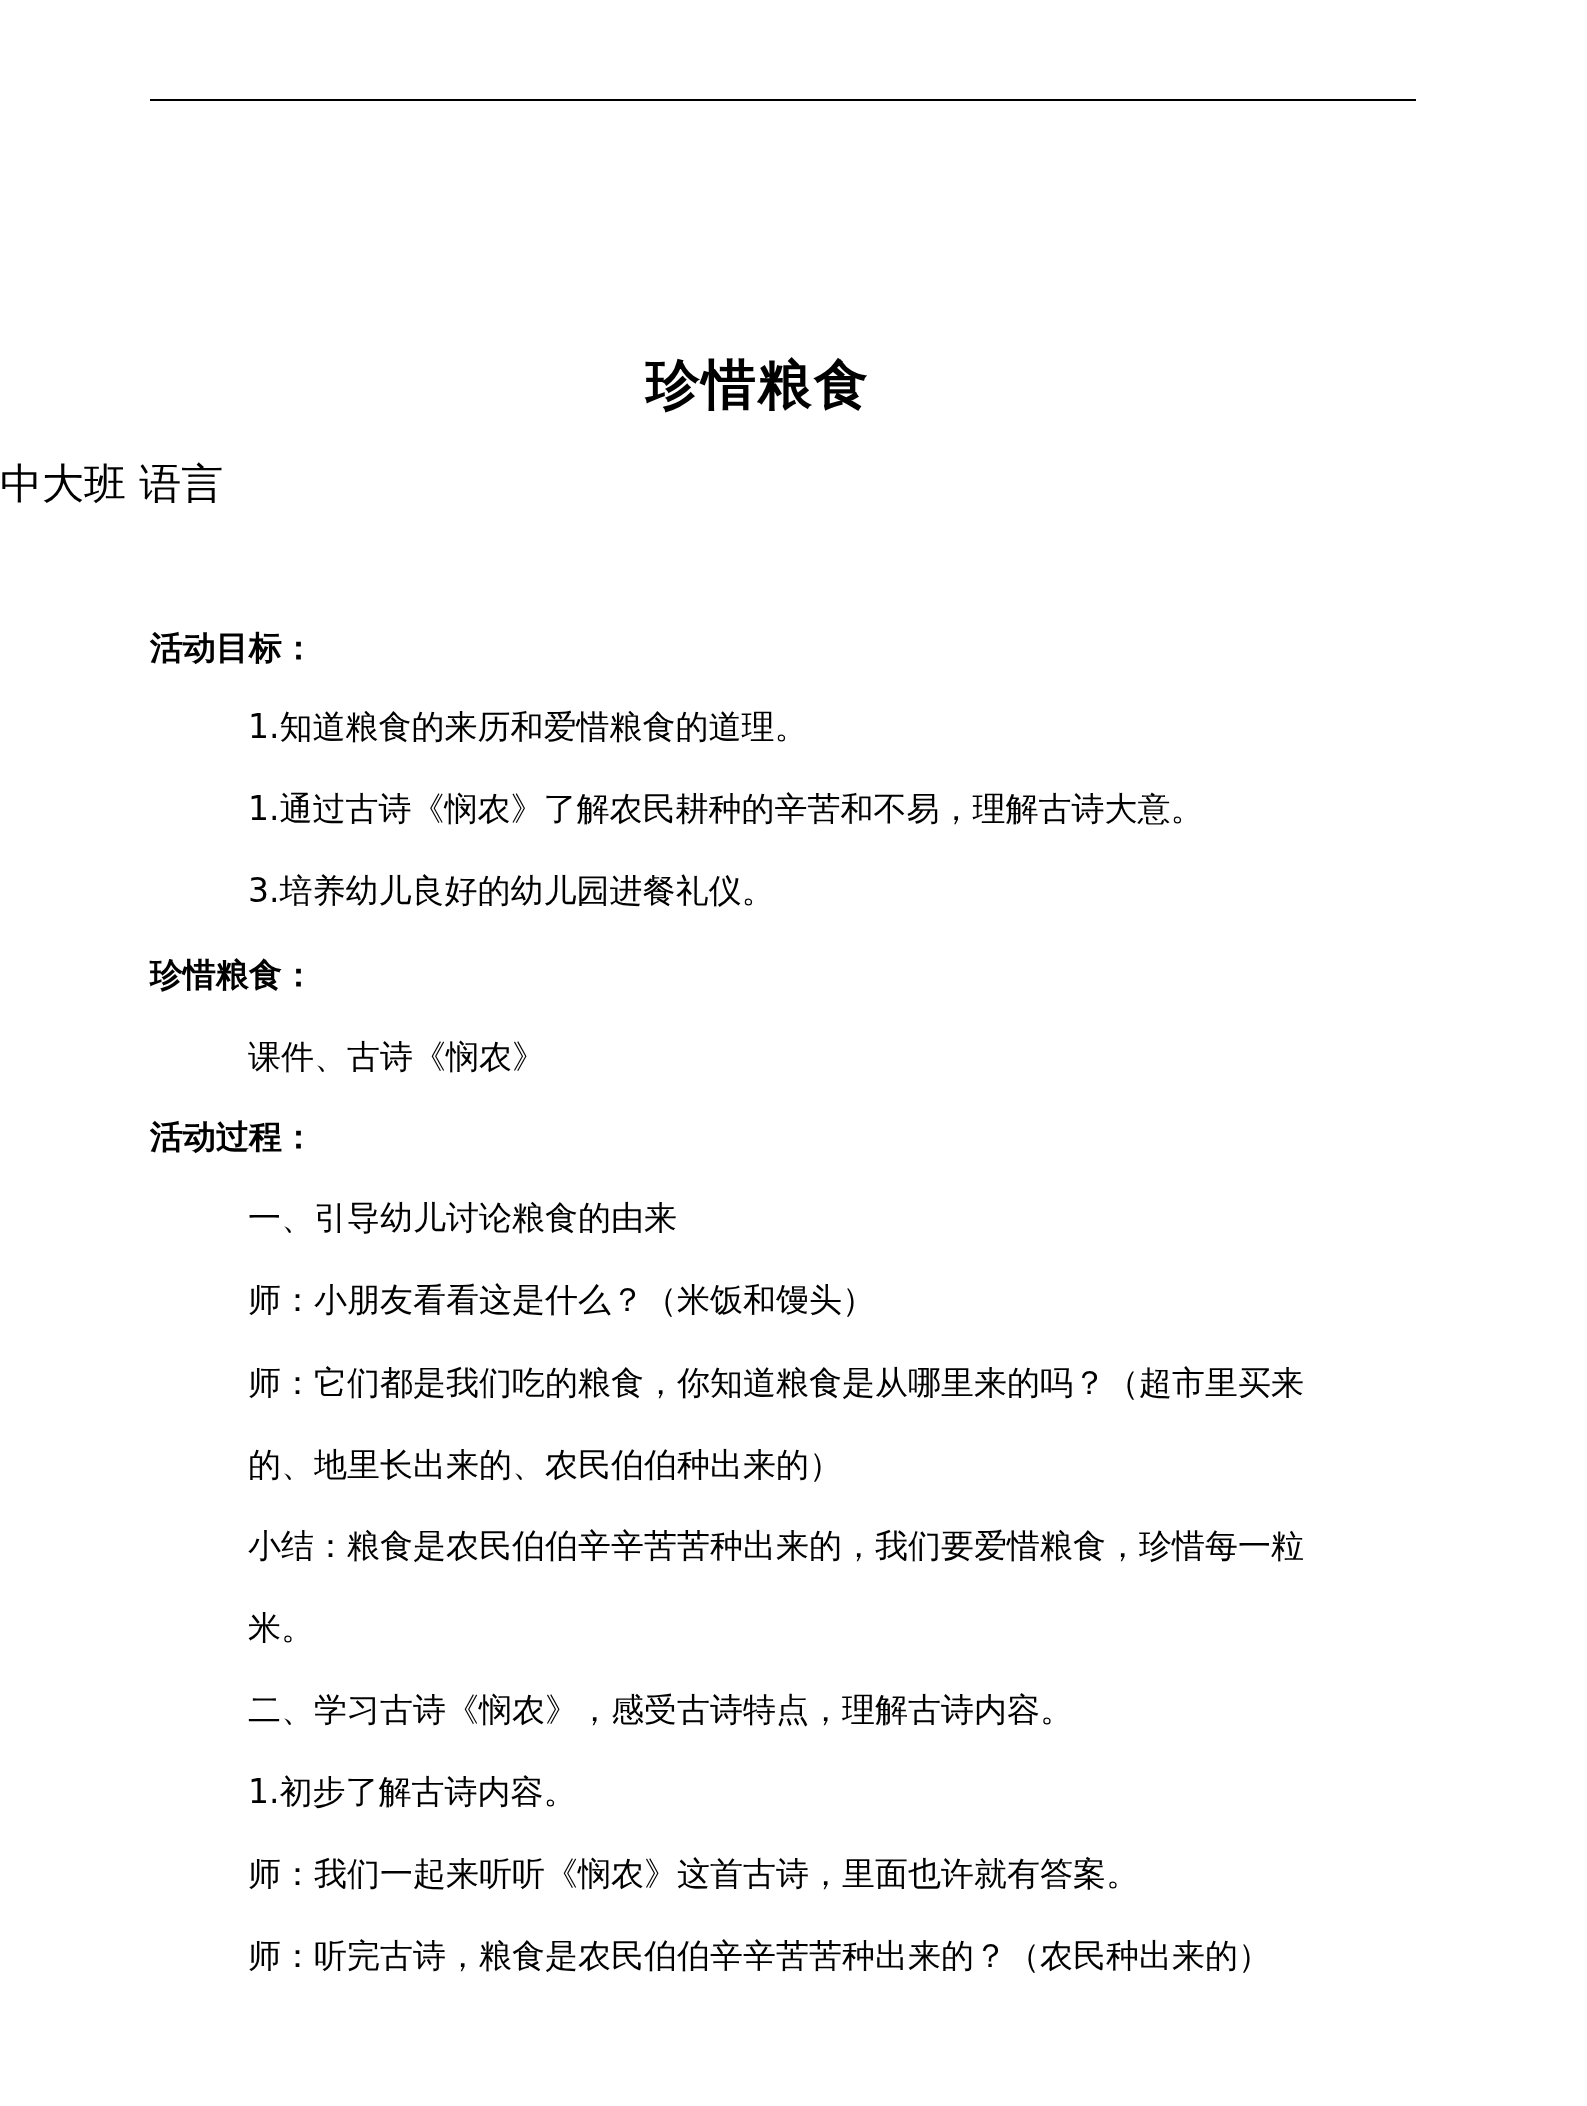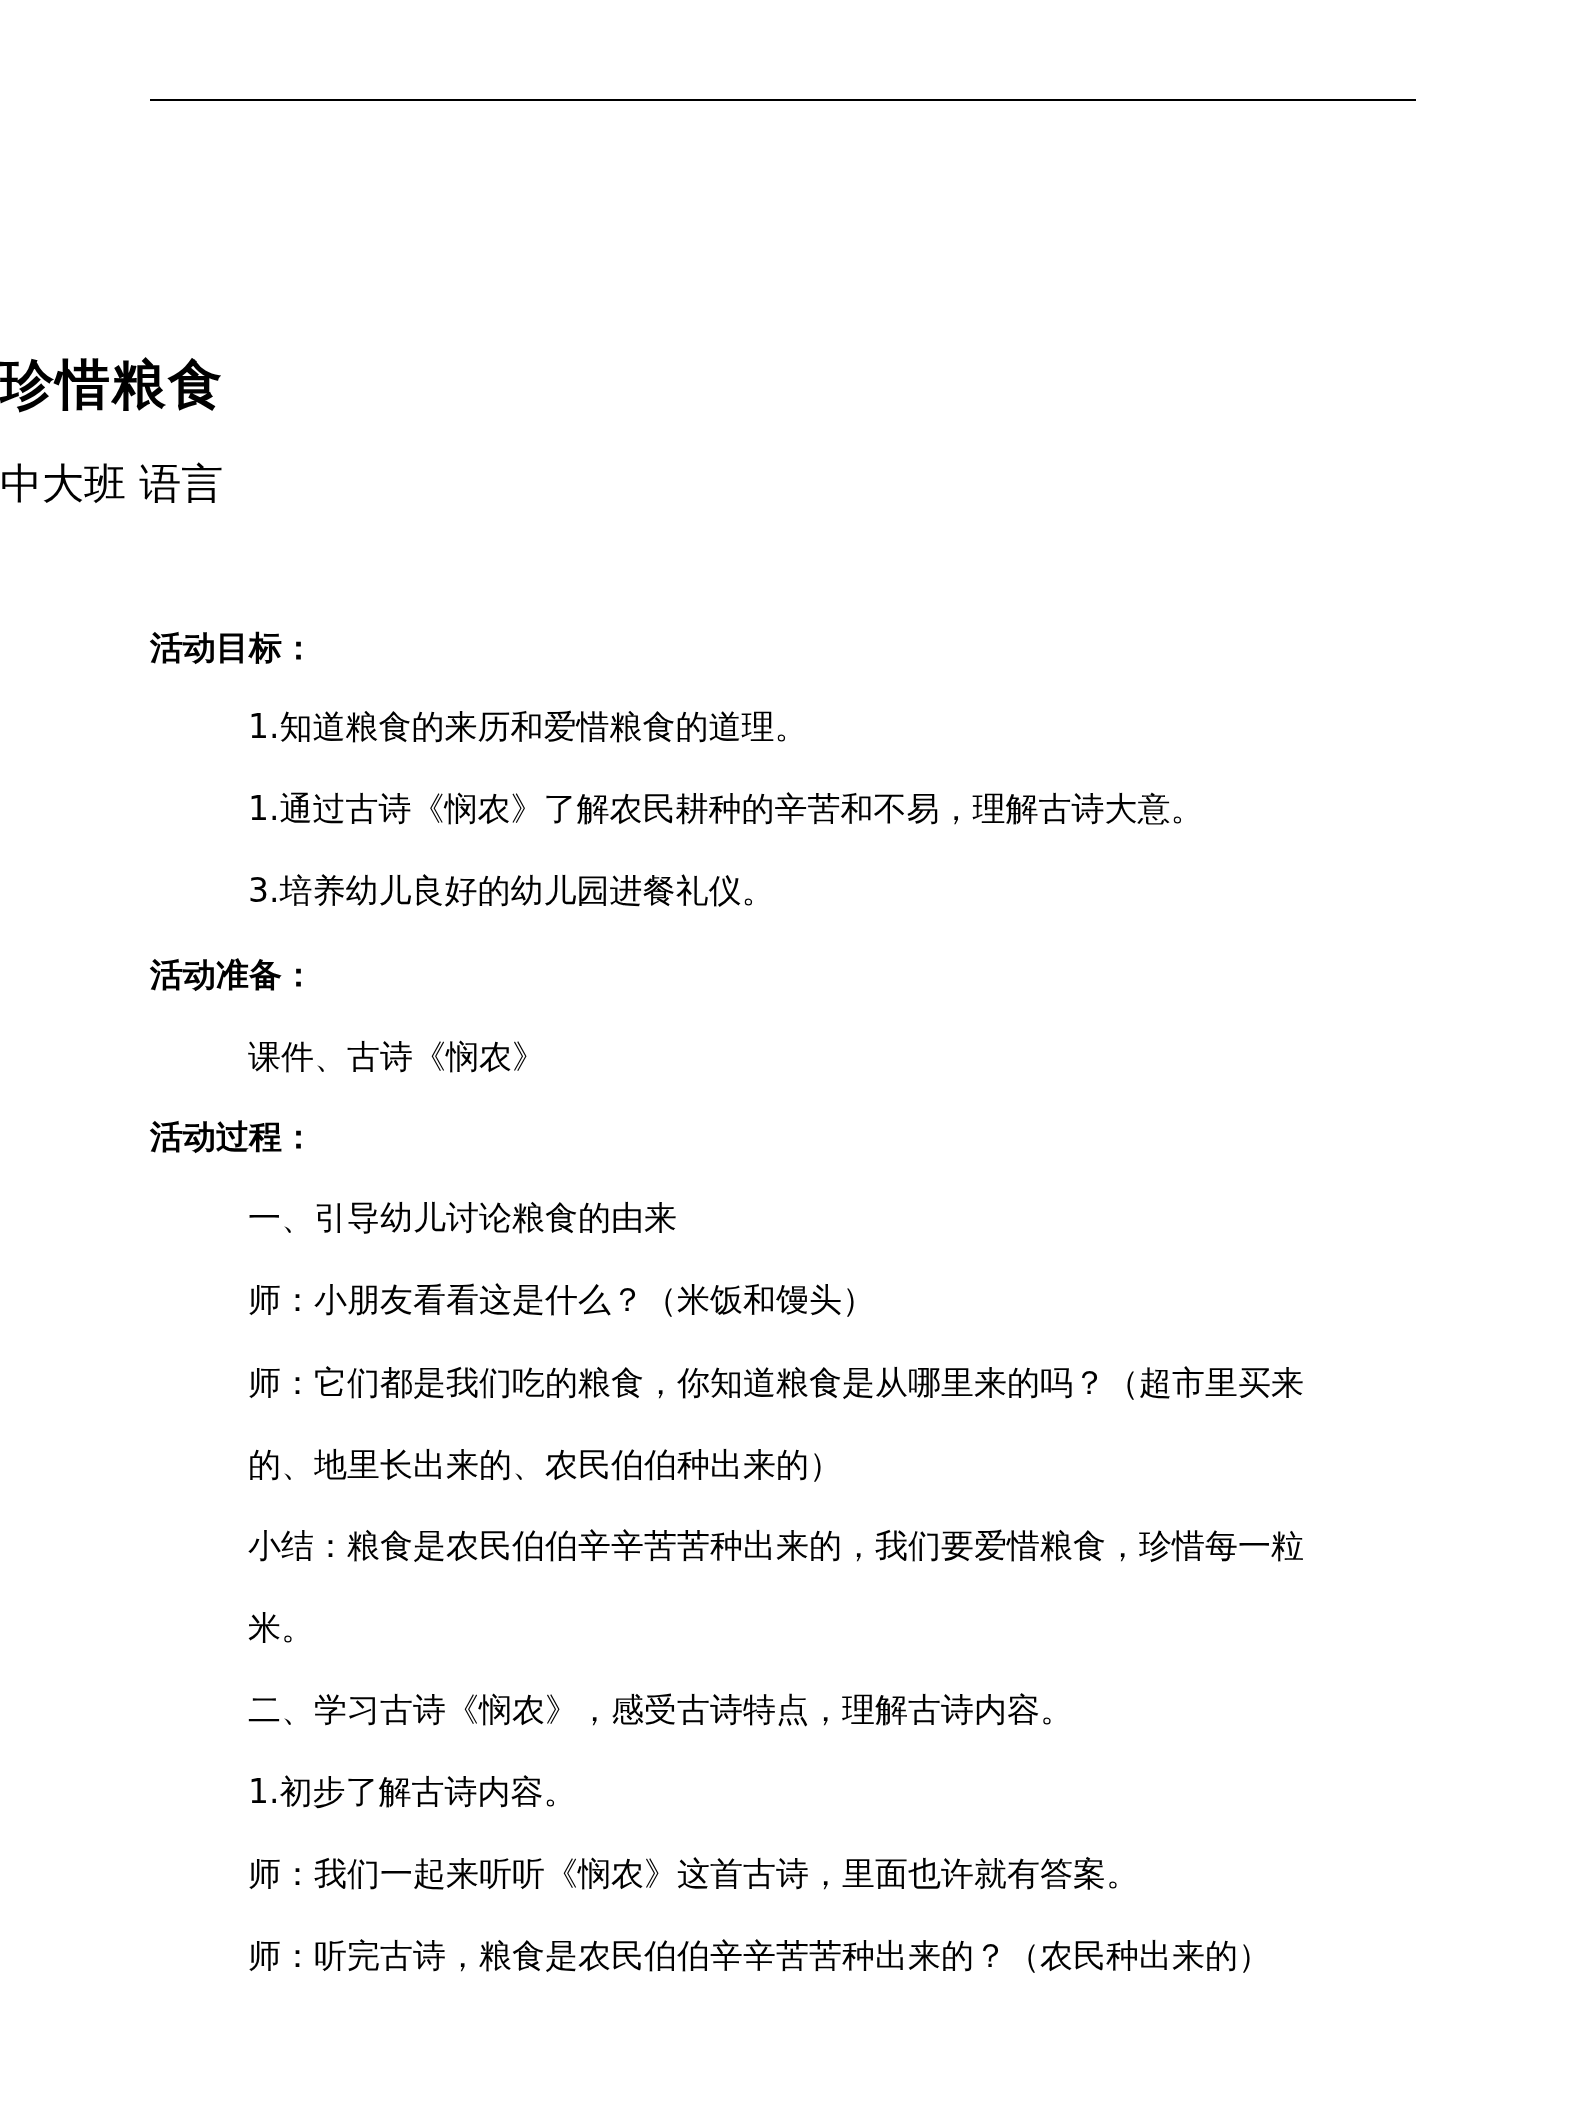--- a/index.html
+++ b/index.html
@@ -1,40 +1,40 @@
 <!DOCTYPE html>
 <html><head>
 <meta charset="utf-8">
 <style>
   html, body { margin: 0; padding: 0; background: #ffffff; }
   body { width: 1587px; height: 2106px; position: relative; overflow: hidden;
          font-family: "DejaVu Sans", "Liberation Sans", sans-serif; color: #000; }
   .rule { position: absolute; left: 150px; top: 99px; width: 1266px; height: 0; border-top: 2px solid #000; }
-  .title { position: absolute; left: 0; width: 1516px; top: 352px; text-align: left;
+  .title { position: absolute; left: 0; width: 1516px; top: 352px; text-align: center;
            font-size: 54px; font-weight: bold; line-height: 66px; letter-spacing: 2px; }
   .subtitle { position: absolute; left: 0; width: 1587px; top: 458px; text-align: left;
               font-size: 42px; line-height: 52px; }
   .line { position: absolute; font-size: 33px; line-height: 44px; white-space: nowrap; }
   .heading { left: 150px; font-weight: bold; }
   .indent { left: 224px; margin-left: 24px; }
 </style>
 </head>
 <body>
 
 <div class="rule"></div>
 
 <div class="title">珍惜粮食</div>
 <div class="subtitle">中大班 语言</div>
 
 <div class="line heading" style="top:626px">活动目标：</div>
 <div class="line indent" style="top:705px">1.知道粮食的来历和爱惜粮食的道理。</div>
 <div class="line indent" style="top:787px">1.通过古诗《悯农》了解农民耕种的辛苦和不易，理解古诗大意。</div>
 <div class="line indent" style="top:869px">3.培养幼儿良好的幼儿园进餐礼仪。</div>
 
-<div class="line heading" style="top:953px">活动准备：</div>
+<div class="line heading" style="top:953px">珍惜粮食：</div>
 <div class="line indent" style="top:1035px">课件、古诗《悯农》</div>
 
 <div class="line heading" style="top:1115px">活动过程：</div>
 <div class="line indent" style="top:1196px">一、引导幼儿讨论粮食的由来</div>
 <div class="line indent" style="top:1278px">师：小朋友看看这是什么？（米饭和馒头）</div>
 <div class="line indent" style="top:1361px">师：它们都是我们吃的粮食，你知道粮食是从哪里来的吗？（超市里买来</div>
 <div class="line indent" style="top:1443px">的、地里长出来的、农民伯伯种出来的）</div>
 <div class="line indent" style="top:1524px">小结：粮食是农民伯伯辛辛苦苦种出来的，我们要爱惜粮食，珍惜每一粒</div>
 <div class="line indent" style="top:1606px">米。</div>
 <div class="line indent" style="top:1688px">二、学习古诗《悯农》，感受古诗特点，理解古诗内容。</div>

